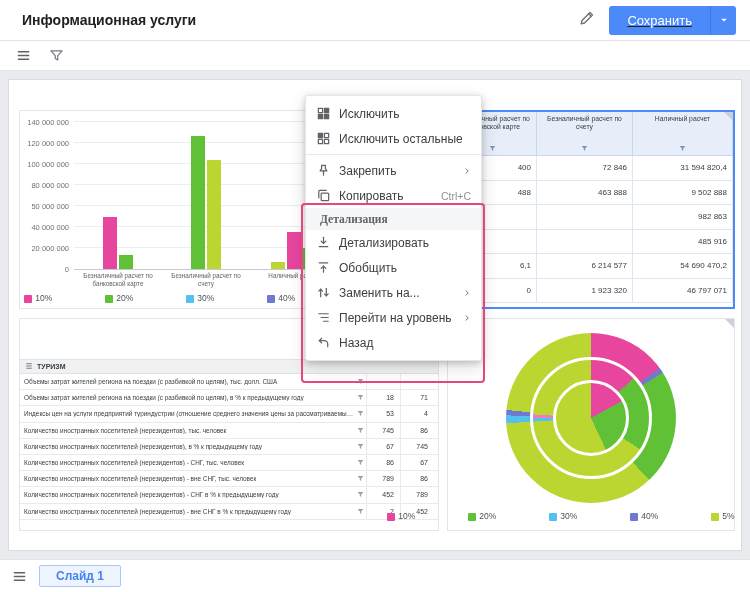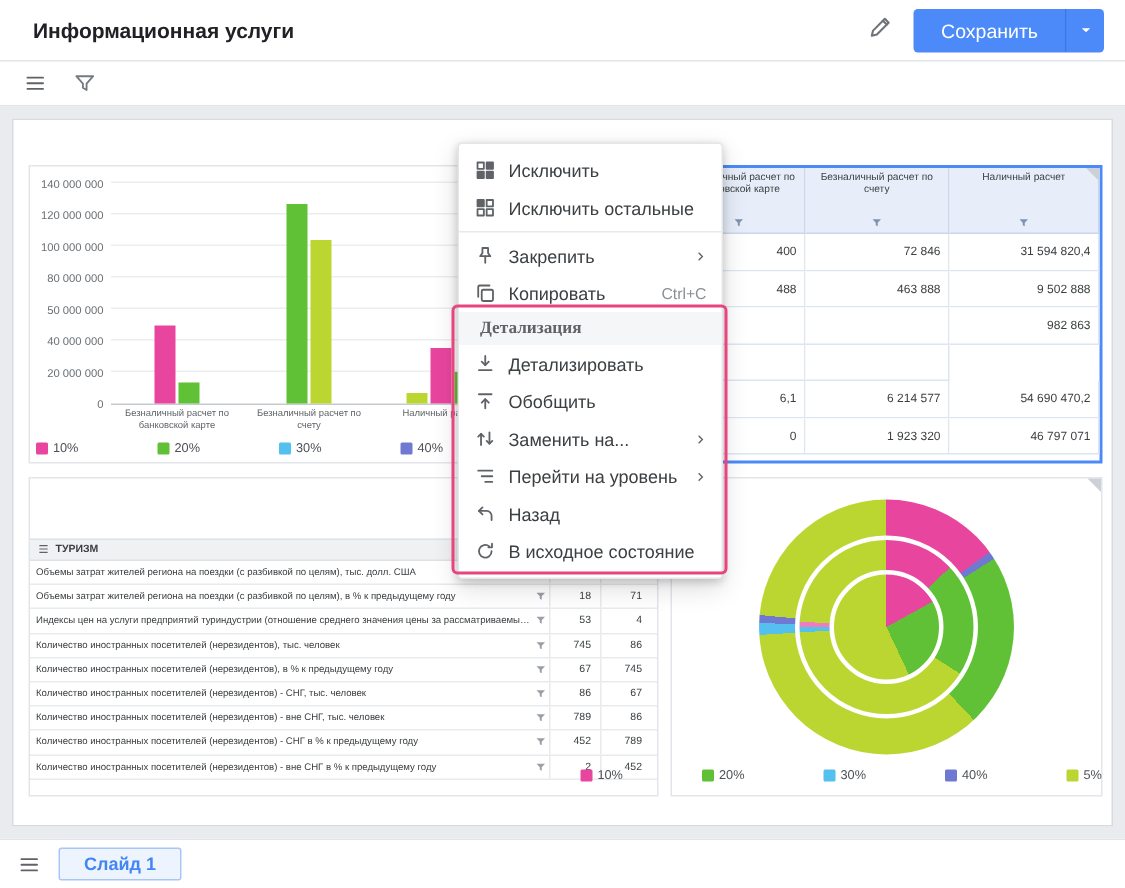--- a/index.html
+++ b/index.html
@@ -1,20 +1,20 @@
 <!DOCTYPE html>
 <html><head>
 <meta charset="utf-8">
 <style>
   *{box-sizing:border-box;margin:0;padding:0;}
   html,body{width:750px;height:592px;}
   body{font-family:"Liberation Sans","DejaVu Sans",sans-serif;background:#fff;position:relative;overflow:hidden;color:#202124;}
   .topbar{height:41px;border-bottom:1px solid #e1e4e8;display:flex;align-items:center;padding:0 14px;background:#fff;}
   .title{font-size:14px;font-weight:bold;margin-left:8px;}
-  .topbar-right{margin-left:auto;display:flex;align-items:center;gap:12px;}
+  .topbar-right{margin-left:auto;display:flex;align-items:center;gap:12px;text-decoration:underline;}
   .icon-btn{background:none;border:none;display:flex;align-items:center;cursor:pointer;padding:2px;}
   .save-group{display:flex;}
   .save-btn{background:#4b8af8;color:#fff;border:none;font-size:13px;padding:7px 18px;border-radius:3px 0 0 3px;font-family:inherit;cursor:pointer;}
   .save-caret{background:#4b8af8;border:none;border-left:1px solid #3a78e0;width:26px;border-radius:0 3px 3px 0;display:flex;align-items:center;justify-content:center;padding:0;cursor:pointer;}
   .toolbar2{height:30px;border-bottom:1px solid #e1e4e8;display:flex;align-items:center;gap:18px;padding:0 16px;}
   .tb-icon{display:flex;align-items:center;cursor:pointer;}
   .canvas-wrap{position:absolute;top:71px;bottom:33px;left:0;right:0;background:#e9ebee;padding:8px;}
   .canvas{background:#fff;border:1px solid #d8dbdf;height:100%;position:relative;}
   .widget{position:absolute;background:#fff;border:1px solid #e2e5e9;}
   .corner{position:absolute;top:0;right:0;width:0;height:0;border-top:9px solid #ccd1d7;border-left:9px solid transparent;z-index:2;}
@@ -217,20 +217,21 @@
               <div class="pt-vcell">9 502 888</div>
             </div>
             <div class="pt-row">
               <div class="pt-vcell"></div>
               <div class="pt-vcell"></div>
               <div class="pt-vcell">982 863</div>
             </div>
             <div class="pt-row">
               <div class="pt-vcell"></div>
               <div class="pt-vcell"></div>
+              <div class="pt-vcell">485 916</div>
             </div>
             <div class="pt-row">
               <div class="pt-vcell">6,1</div>
               <div class="pt-vcell">6 214 577</div>
               <div class="pt-vcell">54 690 470,2</div>
             </div>
             <div class="pt-row">
               <div class="pt-vcell">0</div>
               <div class="pt-vcell">1 923 320</div>
               <div class="pt-vcell">46 797 071</div>
@@ -482,29 +483,20 @@
       </div>
       <div class="menu-item">
         <div class="mi-icon">
           <svg width="15" height="15" viewBox="0 0 16 16" fill="none" stroke="#5f6368" stroke-width="1.3" stroke-linecap="round" stroke-linejoin="round">
             <path d="M12.5 12.5v-3a3.5 3.5 0 0 0-3.5-3.5H3.5"></path>
             <path d="M6 3.5L3.5 6 6 8.5"></path>
           </svg>
         </div>
         <div class="mi-label">Назад</div>
       </div>
-      <div class="menu-item">
-        <div class="mi-icon">
-          <svg width="15" height="15" viewBox="0 0 16 16" fill="none" stroke="#5f6368" stroke-width="1.3" stroke-linecap="round" stroke-linejoin="round">
-            <path d="M12.5 8a4.5 4.5 0 1 1-1.6-3.45"></path>
-            <path d="M12.8 2.6v2.6h-2.6"></path>
-          </svg>
-        </div>
-        <div class="mi-label">В исходное состояние</div>
-      </div>
     </div>
   <div class="annotation"></div>
 
   <div class="bottombar">
     <span class="tb-icon">
         <svg width="15" height="15" viewBox="0 0 16 16" fill="none" stroke="#5f6368" stroke-width="1.4" stroke-linecap="round">
           <path d="M2.5 4h11M2.5 8h11M2.5 12h11"></path>
         </svg>
       </span>
     <div class="slide-tab">Слайд 1</div>

